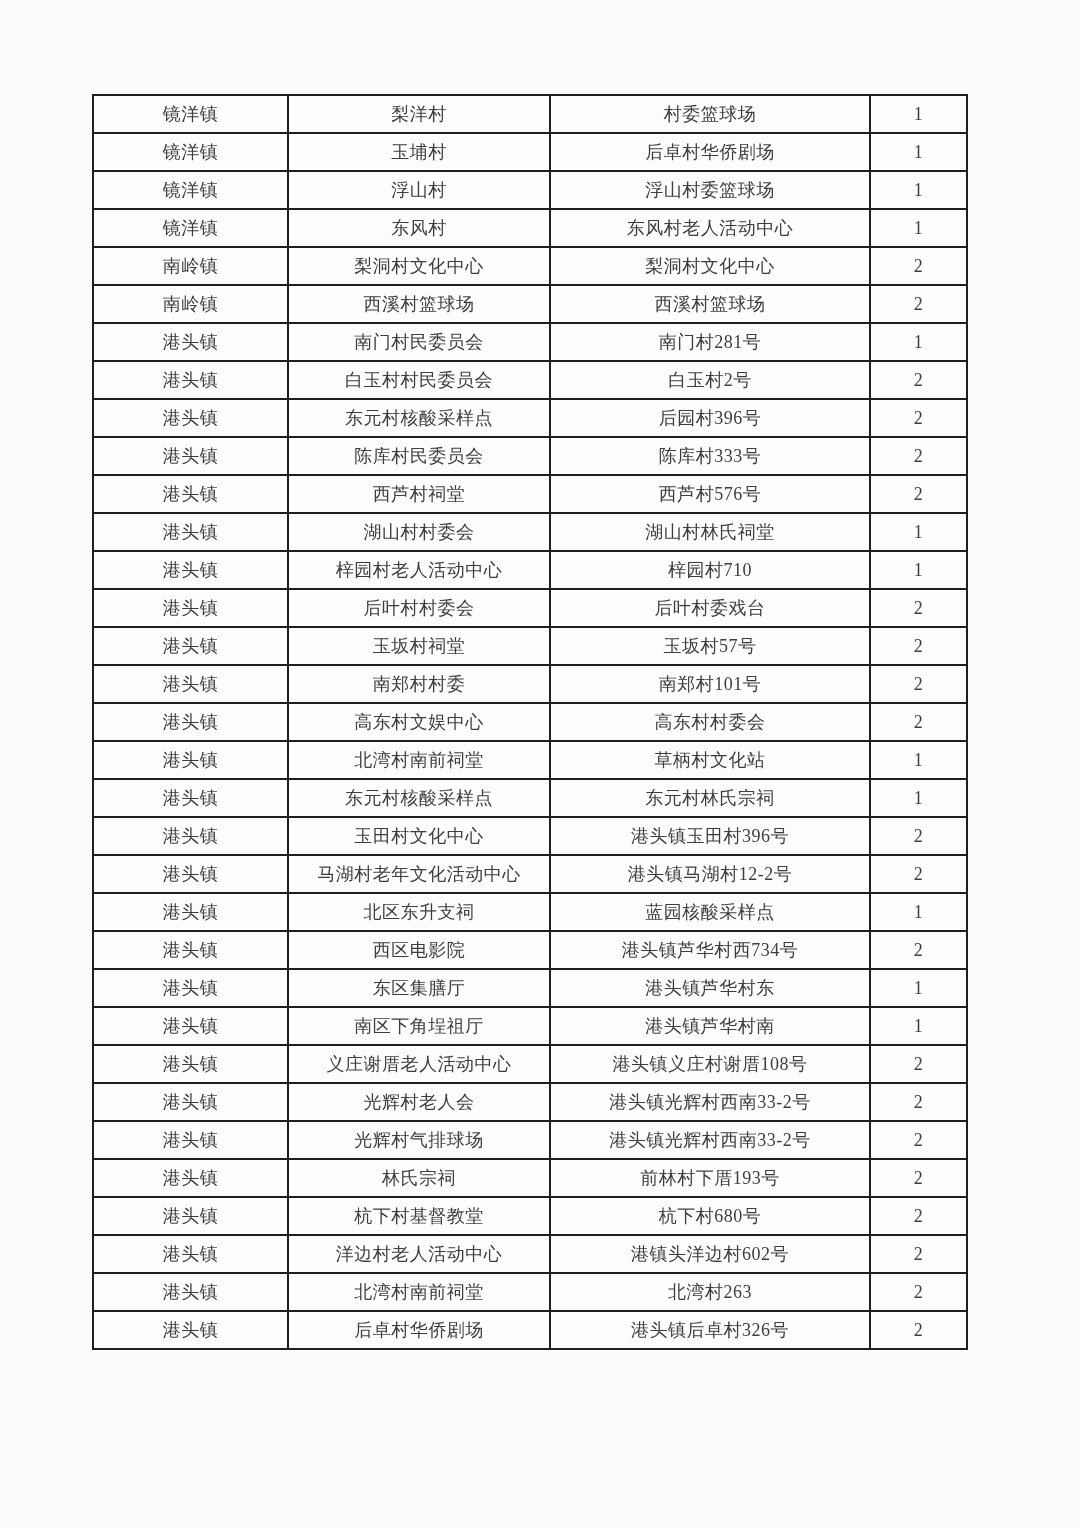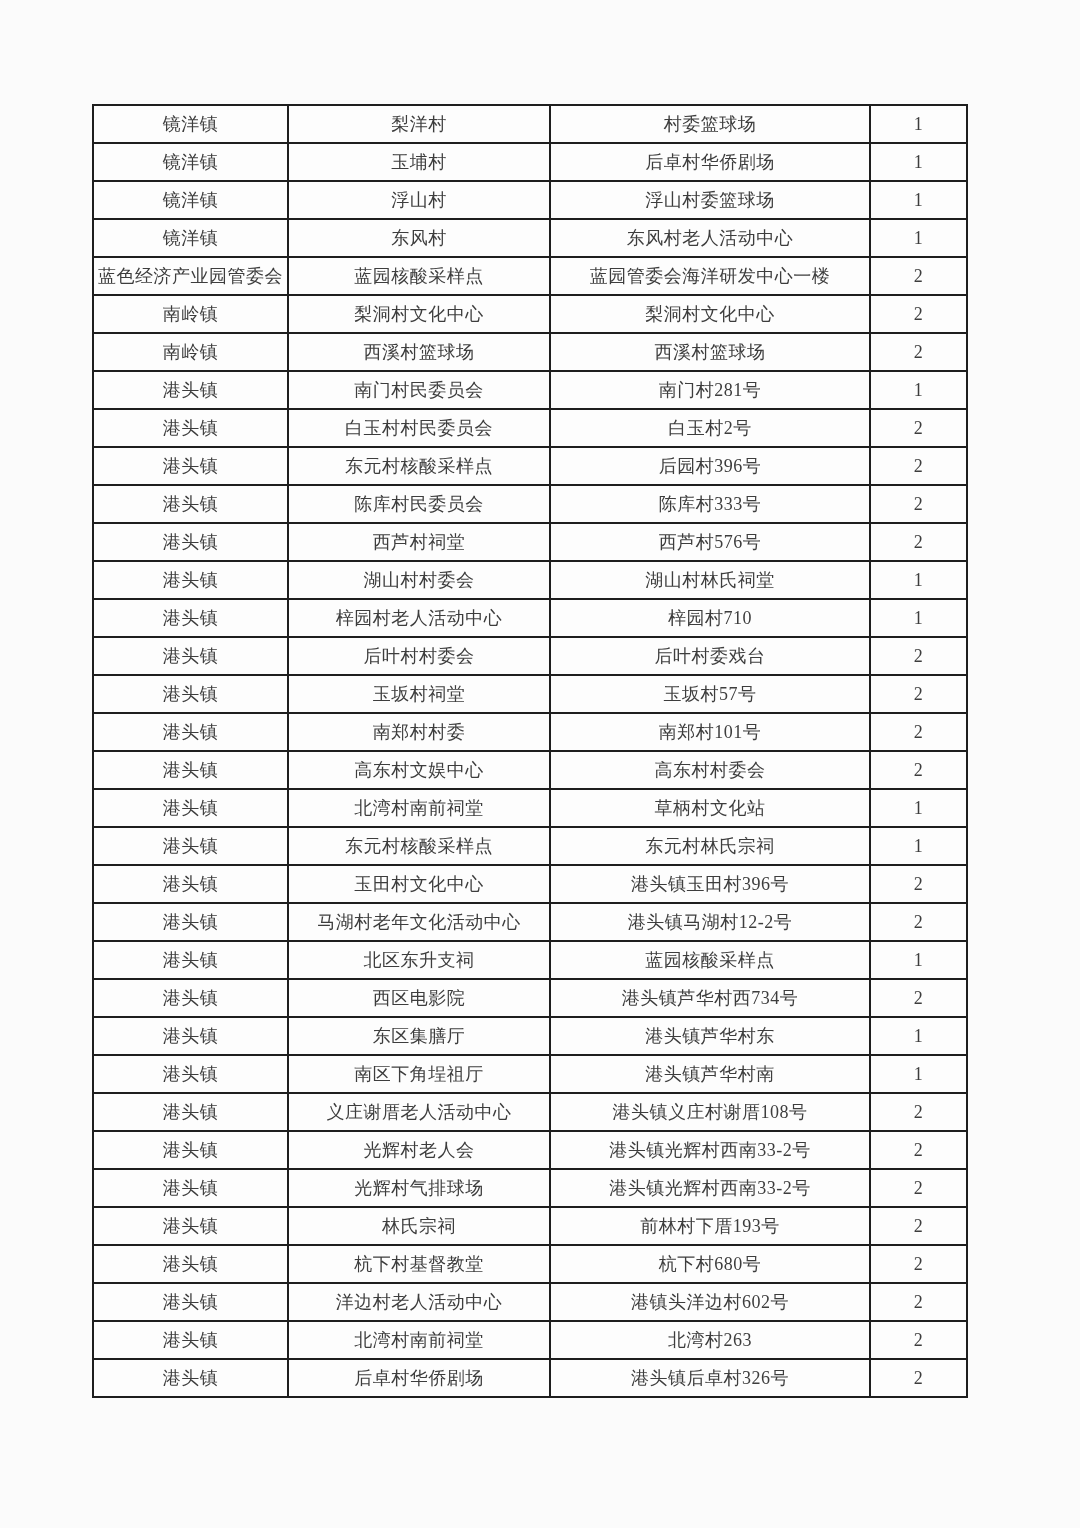--- a/index.html
+++ b/index.html
@@ -11,21 +11,21 @@
   .page {
     position: relative;
     width: 1080px;
     height: 1528px;
     background: #fbfbfb;
     overflow: hidden;
   }
   table.sampling-table {
     position: absolute;
     left: 92px;
-    top: 104px;
+    top: 94px;
     width: 866px;
     border-collapse: collapse;
     table-layout: fixed;
   }
   table.sampling-table td {
     border: 2px solid #1e1e1e;
     height: 36px;
     padding: 0 2px;
     text-align: center;
     vertical-align: middle;
@@ -65,26 +65,20 @@
     <td class="col-address">浮山村委篮球场</td>
     <td class="col-count">1</td>
   </tr>
         <tr>
     <td class="col-town">镜洋镇</td>
     <td class="col-site">东风村</td>
     <td class="col-address">东风村老人活动中心</td>
     <td class="col-count">1</td>
   </tr>
         <tr>
-    <td class="col-town">蓝色经济产业园管委会</td>
-    <td class="col-site">蓝园核酸采样点</td>
-    <td class="col-address">蓝园管委会海洋研发中心一楼</td>
-    <td class="col-count">2</td>
-  </tr>
-        <tr>
     <td class="col-town">南岭镇</td>
     <td class="col-site">梨洞村文化中心</td>
     <td class="col-address">梨洞村文化中心</td>
     <td class="col-count">2</td>
   </tr>
         <tr>
     <td class="col-town">南岭镇</td>
     <td class="col-site">西溪村篮球场</td>
     <td class="col-address">西溪村篮球场</td>
     <td class="col-count">2</td>

